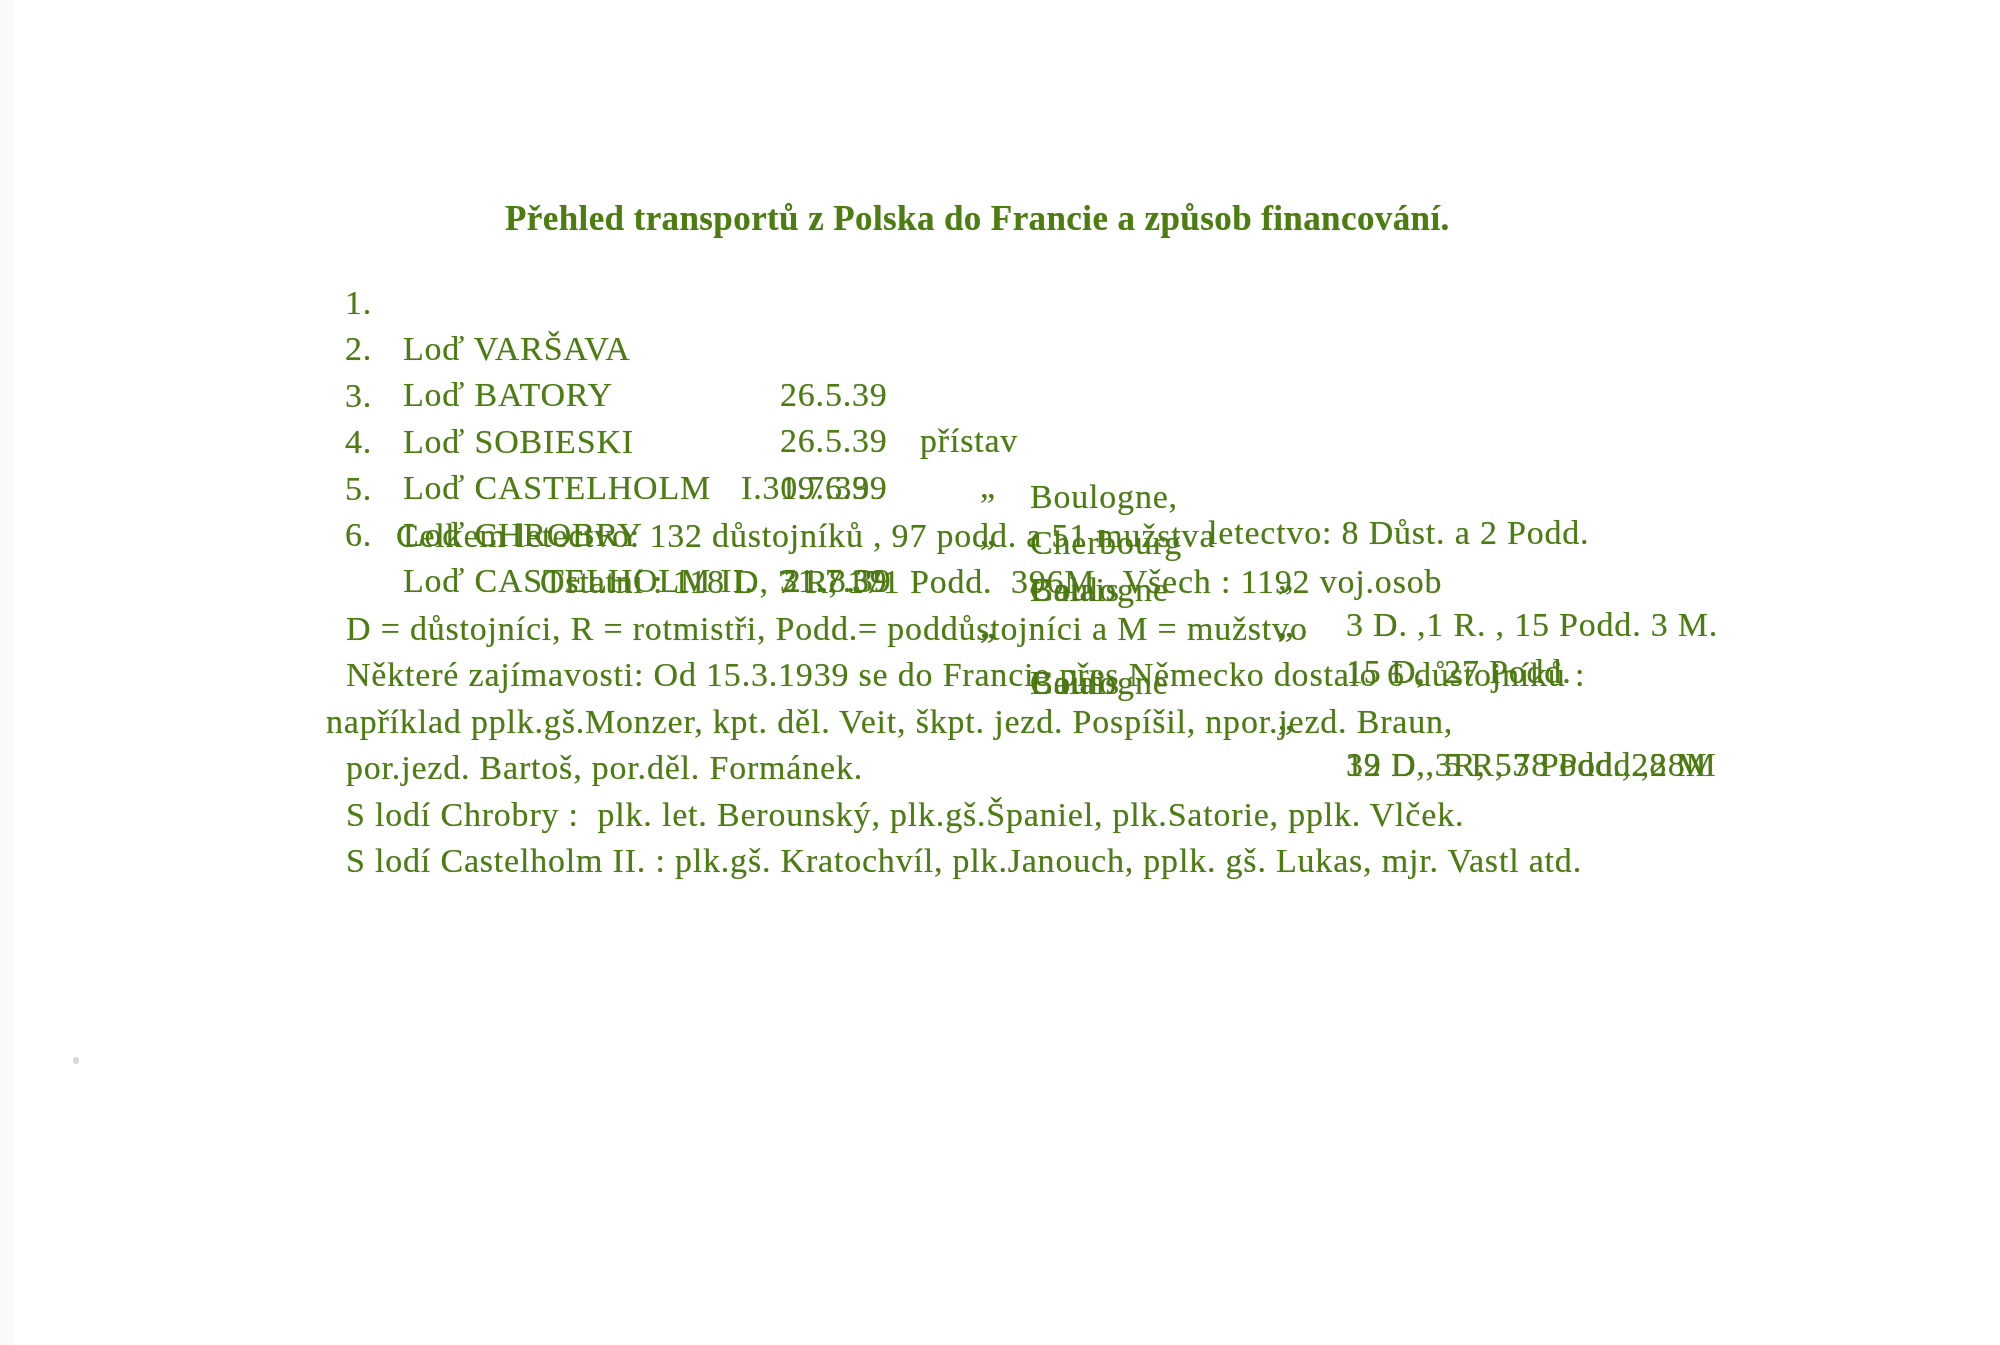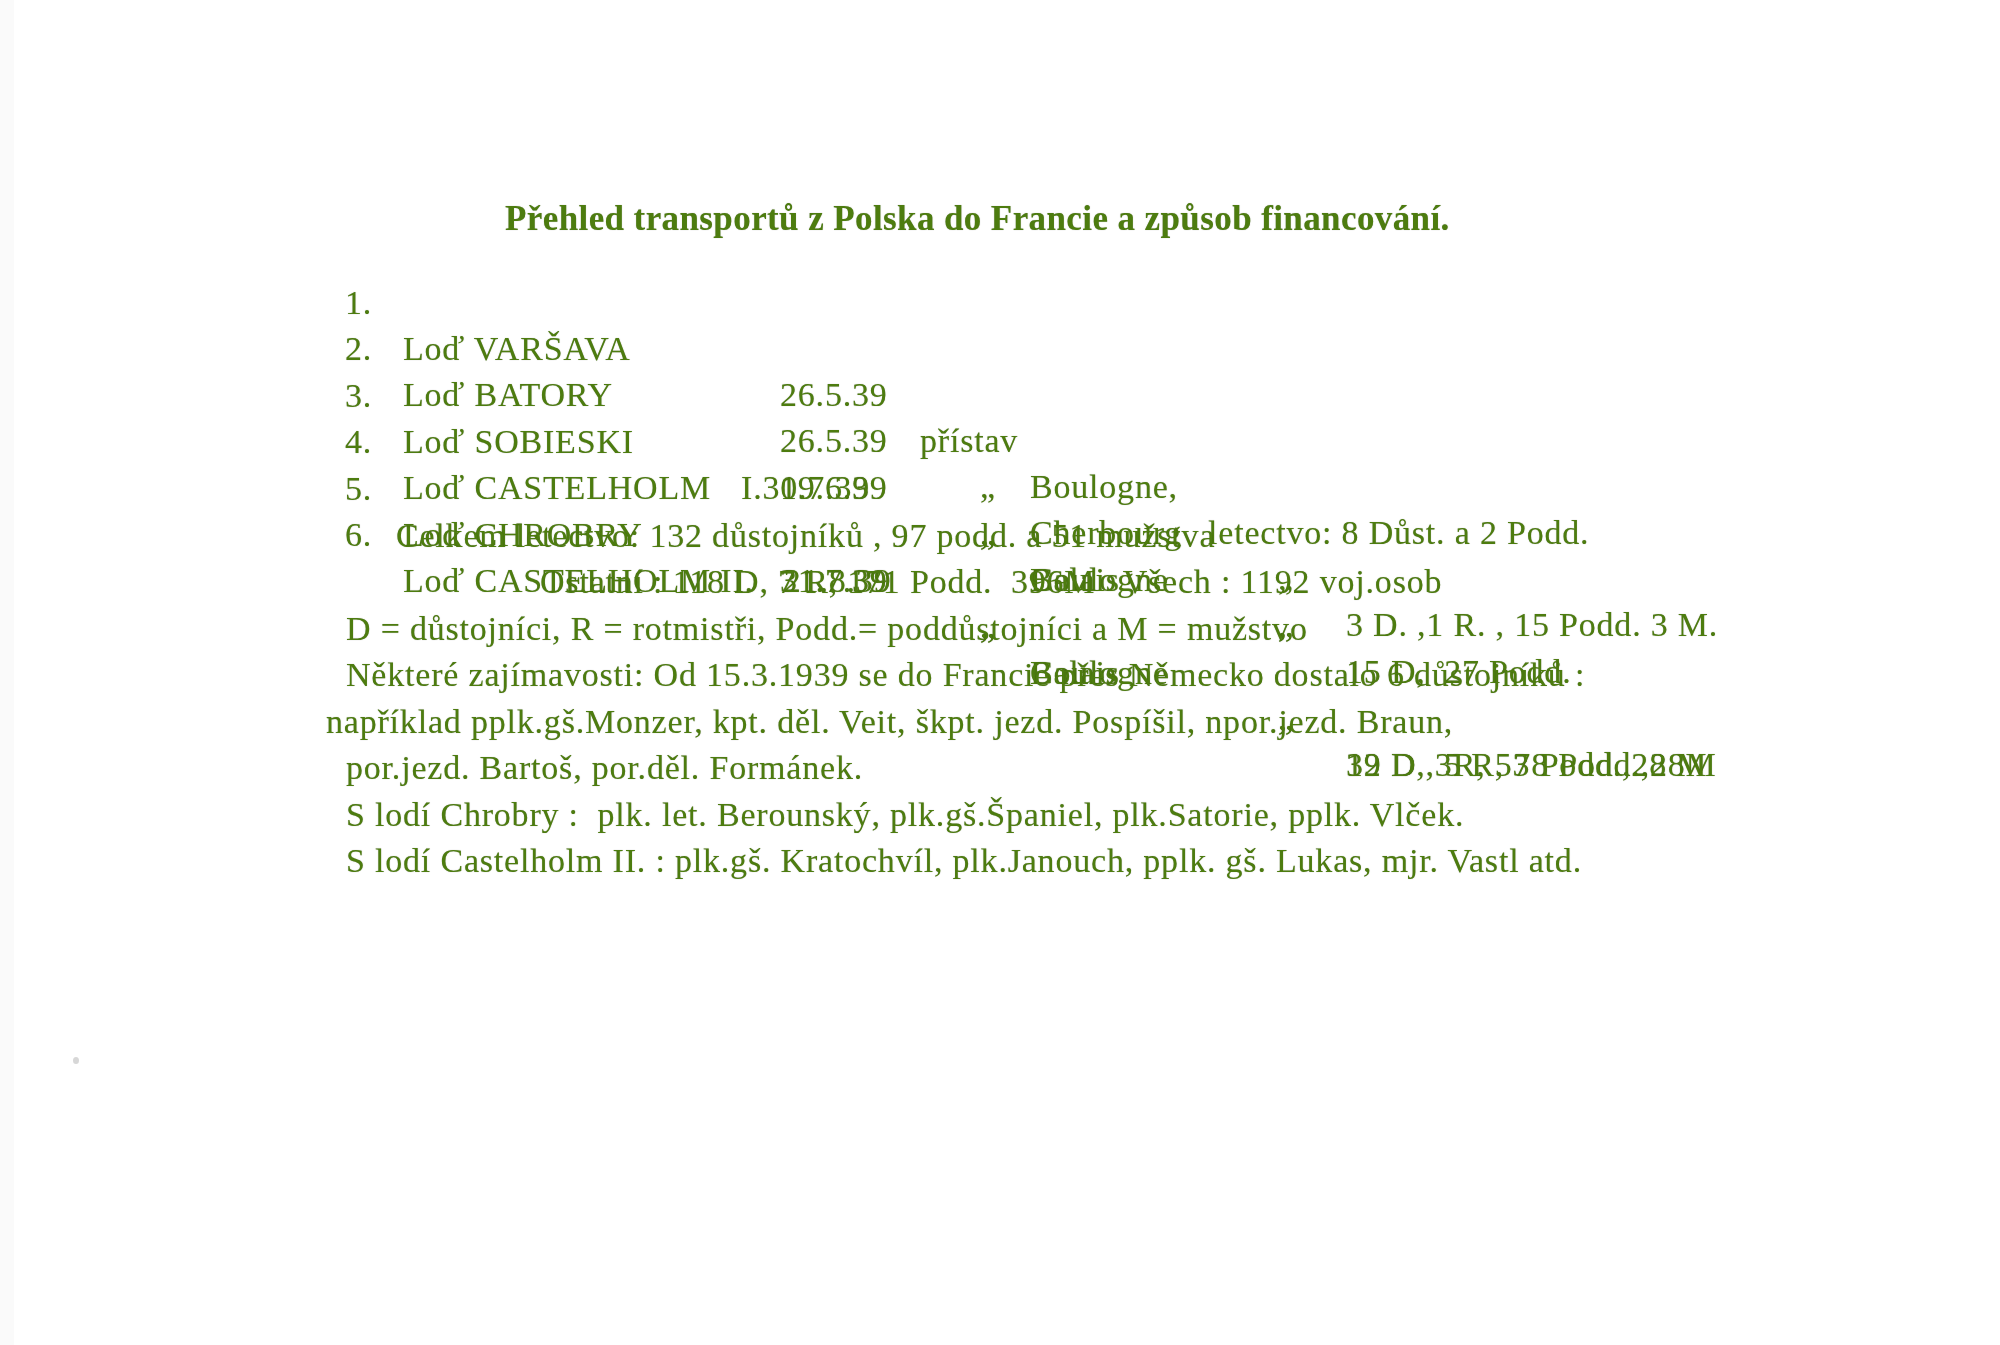--- a/index.html
+++ b/index.html
@@ -41,21 +41,21 @@
   .row { left: 0; width: 100%; }
   .row .t {
     position: absolute;
     white-space: pre;
   }
   .c-num      { left: 345px; }
   .c-ship     { left: 403px; }
   .c-date     { left: 748px; margin-left: 32px; }
   .c-portlabel{ left: 920px; }
   .c-ditto1   { left: 980px; }
-  .c-port     { left: 1030px; }
+  .c-port     { left: 1030px; margin-top: 10px; }
   .c-ditto2   { left: 1278px; }
   .c-counts   { left: 1346px; }
   .c-counts-first { left: 1208px; }
   .inline-date { margin-left: 30px; }
   .speck {
     position: absolute;
     left: 73px; top: 1057px;
     width: 6px; height: 7px;
     background: #c2c2c2;
     border-radius: 50%;

